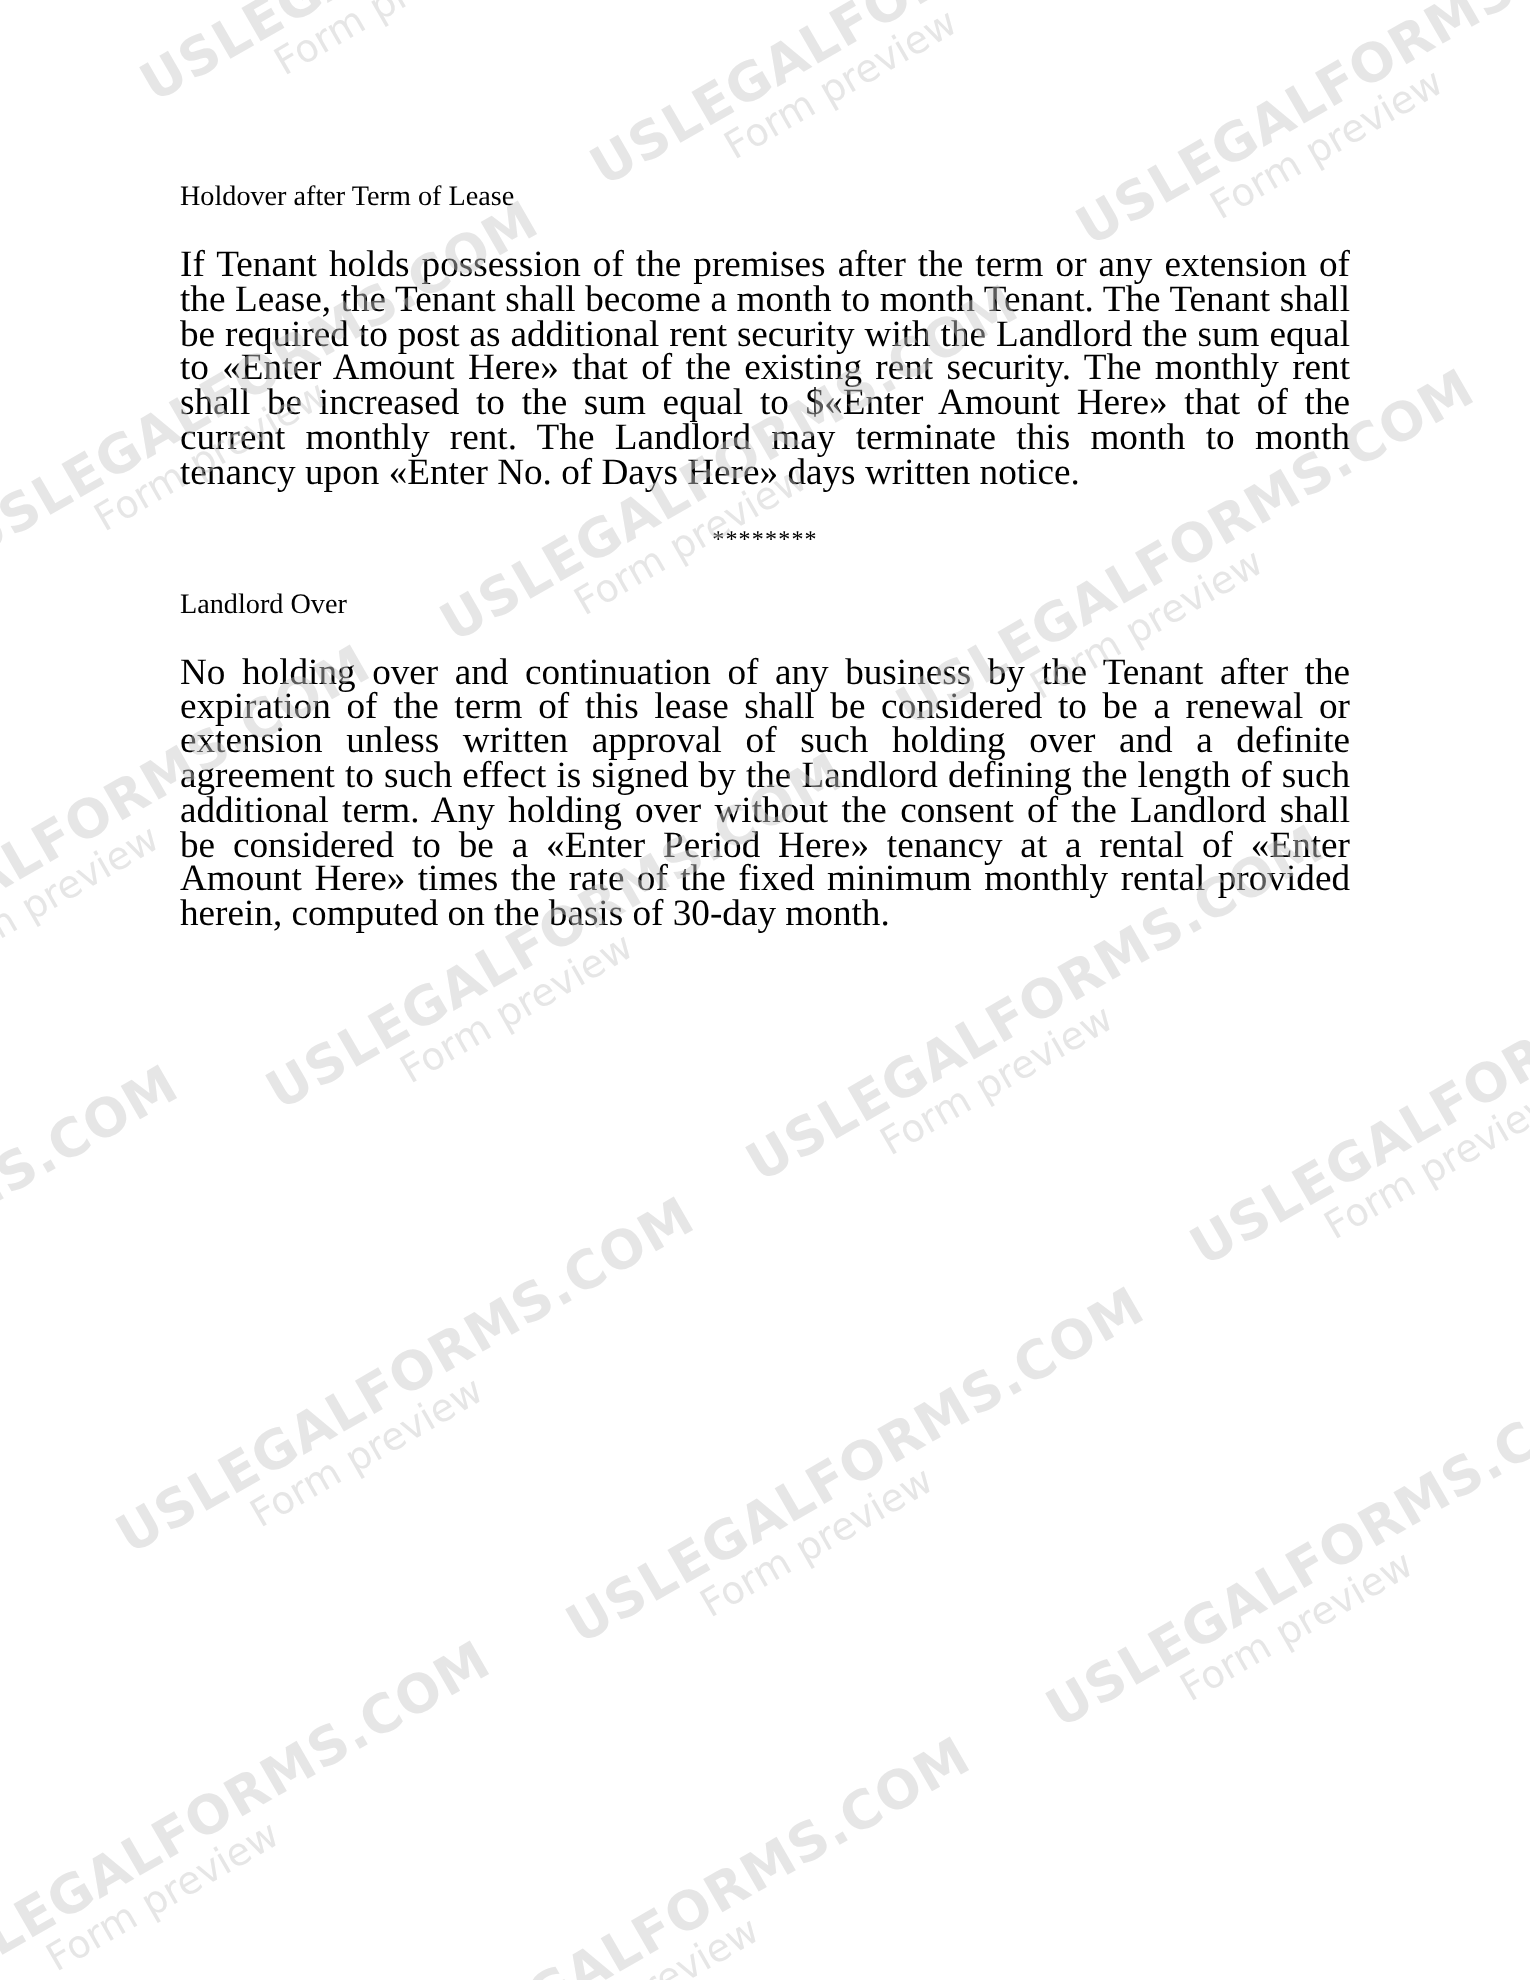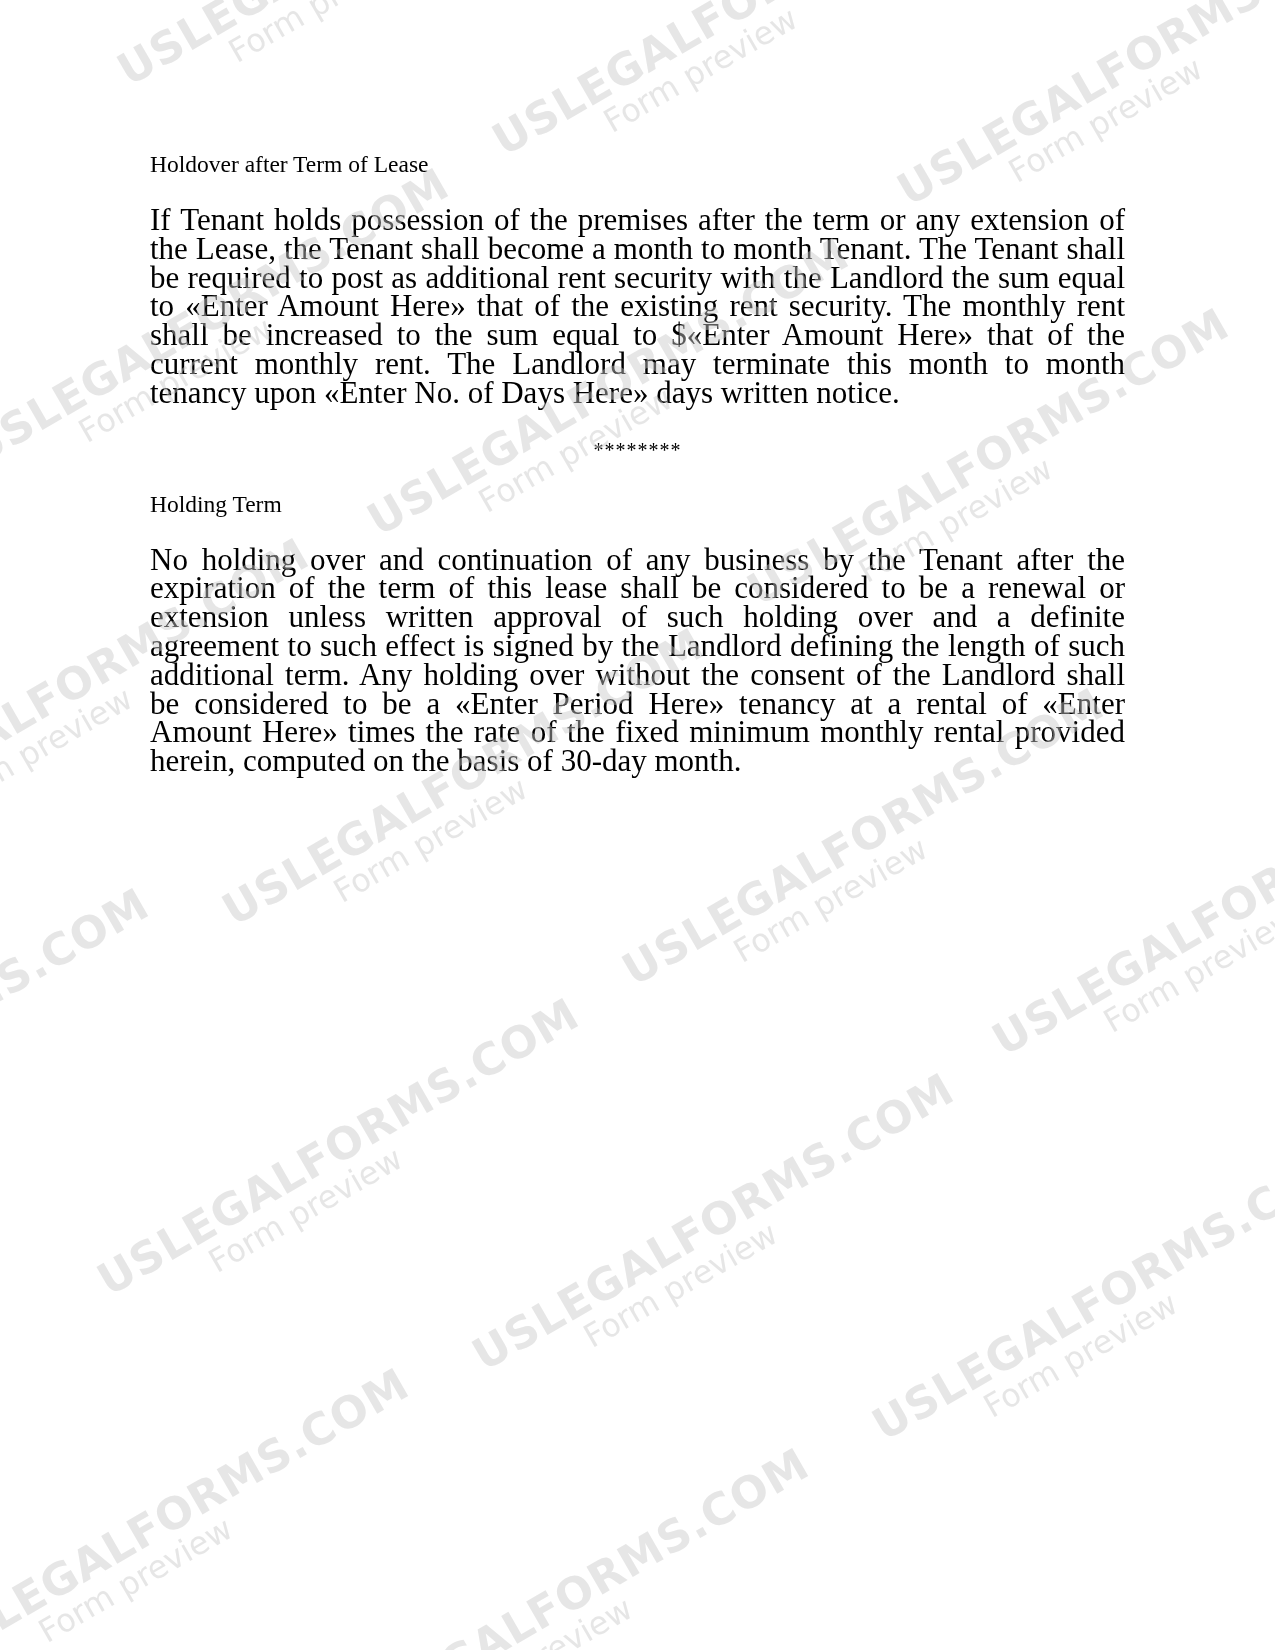--- a/index.html
+++ b/index.html
@@ -18,21 +18,21 @@
   .wm .sub { display: block; font-size: 32px; color: rgba(200,200,200,0.45); margin-left: 105px; margin-top: -6px; }
 </style>
 </head>
 <body>
 
 <div class="page">
   <div class="content">
     <p class="heading">Holdover after Term of Lease</p>
     <p class="para">If Tenant holds possession of the premises after the term or any extension of the Lease, the Tenant shall become a month to month Tenant.  The Tenant shall be required to post as additional rent security with the Landlord the sum equal to «Enter Amount Here» that of the existing rent security.  The monthly rent shall be increased to the sum equal to $«Enter Amount Here» that of the current monthly rent.  The Landlord may terminate this month to month tenancy upon «Enter No. of Days Here» days written notice.</p>
     <p class="sep">********</p>
-    <p class="heading">Holding Term</p>
+    <p class="heading">Landlord Over</p>
     <p class="para">No holding over and continuation of any business by the Tenant after the expiration of the term of this lease shall be considered to be a renewal or extension unless written approval of such holding over and a definite agreement to such effect is signed by the Landlord defining the length of such additional term.  Any holding over without the consent of the Landlord shall be considered to be a «Enter Period Here» tenancy at a rental of «Enter Amount Here» times the rate of the fixed minimum monthly rental provided herein, computed on the basis of 30-day month.</p>
   </div>
 
   <div class="wm" style="left:150px; top:40px;">
       <span class="brand">USLEGALFORMS.COM</span>
       <span class="sub">Form preview</span>
     </div>
   <div class="wm" style="left:525px; top:110px;">
       <span class="brand">USLEGALFORMS.COM</span>
       <span class="sub">Form preview</span>

